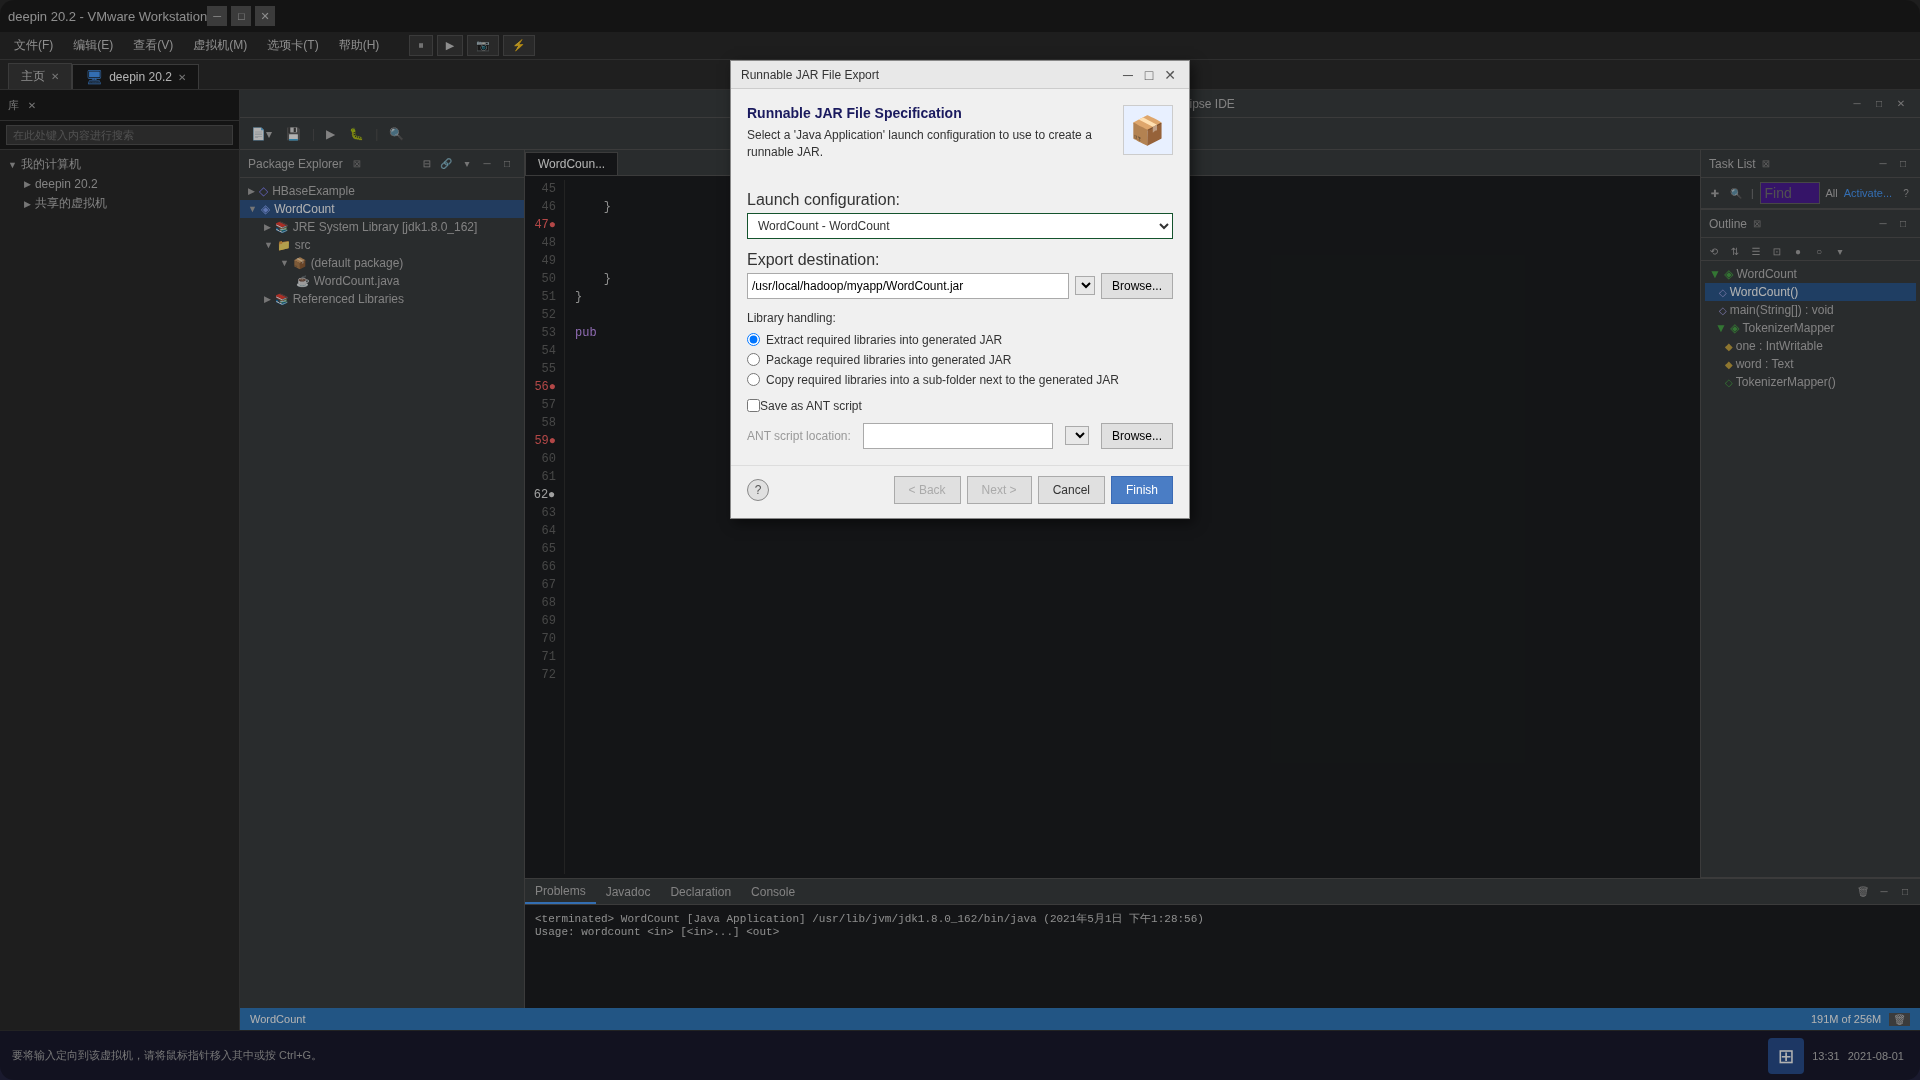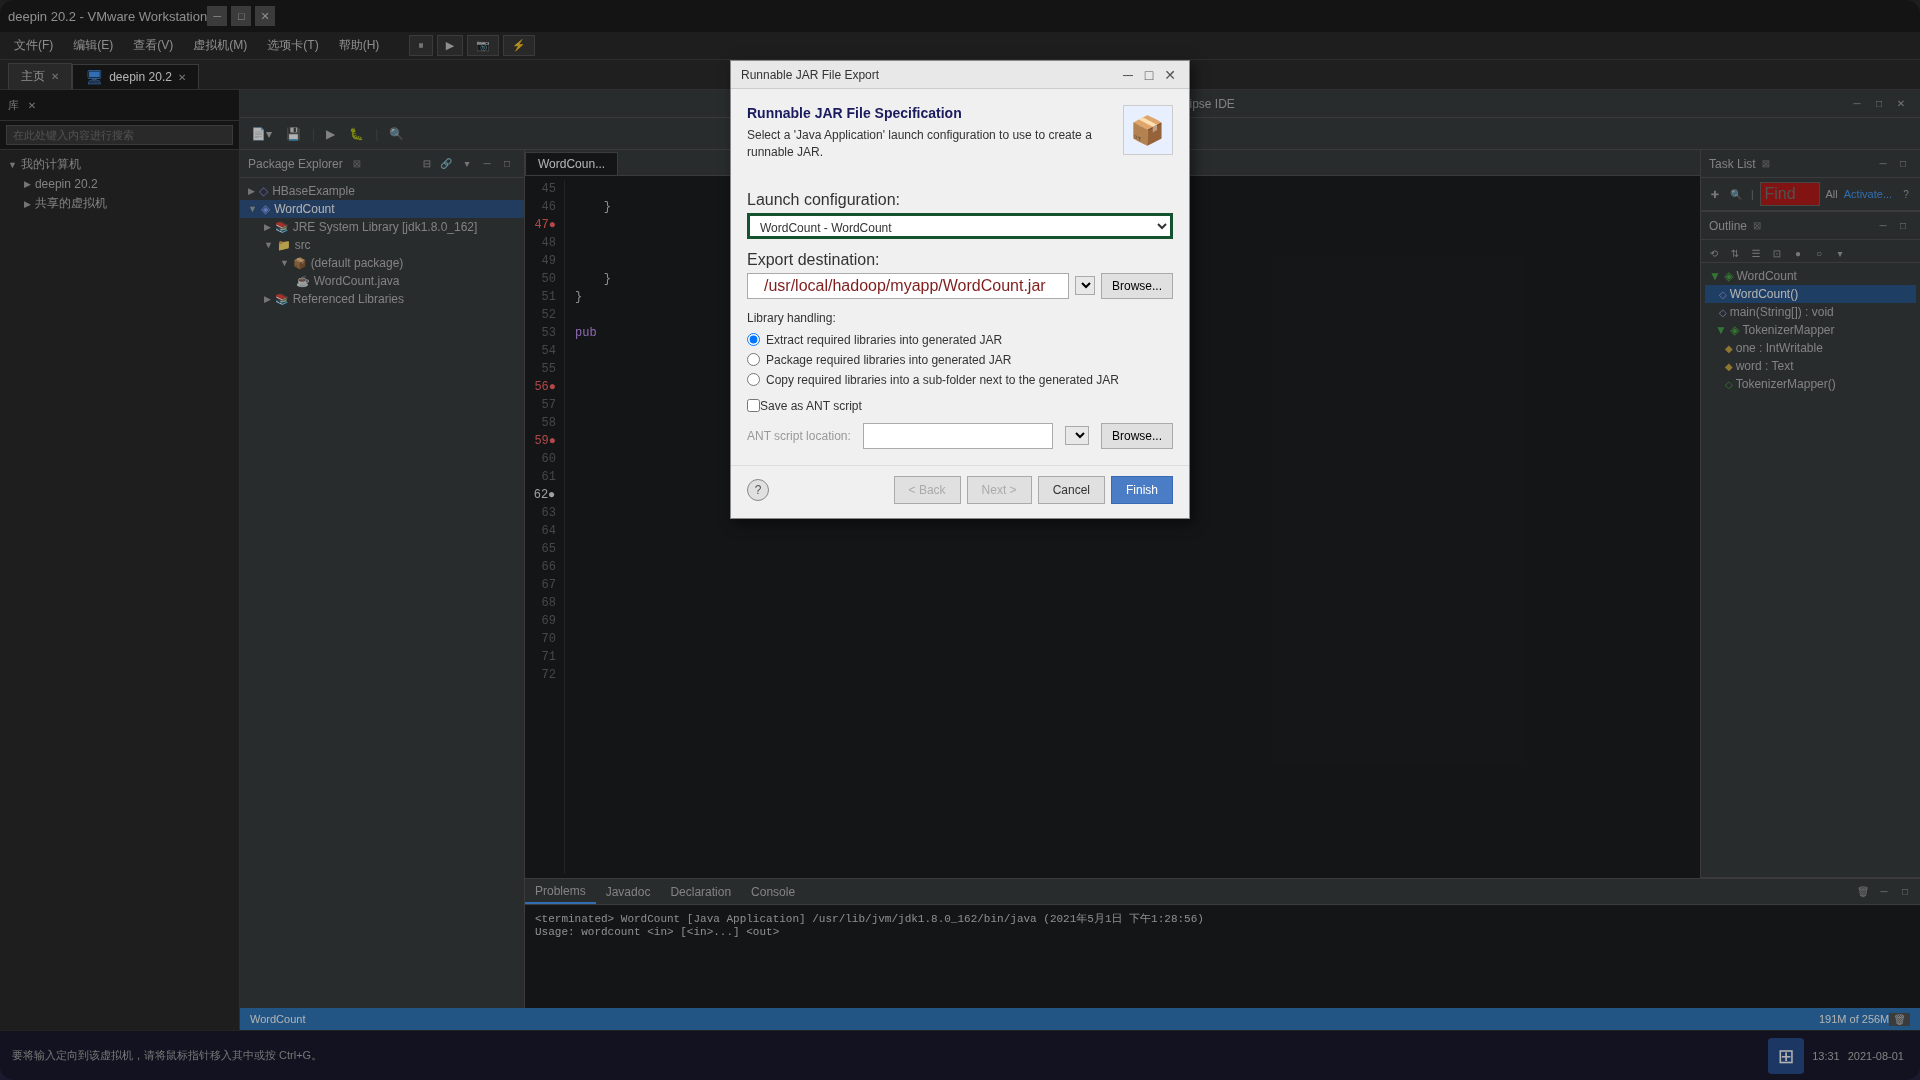--- a/index.html
+++ b/index.html
@@ -87,22 +87,22 @@
     .dialog-title-bar { background: #e8e8e8; height: 28px; display: flex; align-items: center; padding: 0 10px; border-bottom: 1px solid #ccc; font-size: 12px; color: #333; }
     .dialog-title-btn { width: 18px; height: 18px; background: transparent; border: none; cursor: pointer; font-size: 14px; color: #555; display: flex; align-items: center; justify-content: center; }
 
     .dialog-body { padding: 16px; }
     .dialog-section-title { font-size: 14px; font-weight: bold; color: #1a1a5e; margin-bottom: 6px; }
     .dialog-desc { font-size: 12px; color: #333; margin-bottom: 16px; line-height: 1.4; }
 
     .form-group { margin-bottom: 12px; }
     .form-label { font-size: 16px; color: #333; margin-bottom: 4px; display: block; }
     .form-row { display: flex; gap: 6px; align-items: center; }
-    .form-select { flex: 1; padding: 4px 6px; background: #fff; border: 3px solid #14532d; font-size: 12px; height: 26px; color: #333; cursor: pointer; }
-    .form-input { flex: 1; padding: 4px 16px; background: #fff; border: 1px solid #aaa; font-size: 16px; height: 26px; color: #7f1d1d; }
+    .form-select { flex: 1; padding: 4px 6px; background: #fff; border: 1px solid #14532d; font-size: 12px; height: 26px; color: #333; cursor: pointer; }
+    .form-input { flex: 1; padding: 4px 4px; background: #fff; border: 1px solid #aaa; font-size: 12px; height: 26px; color: #000000; }
     .browse-btn { padding: 4px 10px; background: #e0e0e0; border: 1px solid #aaa; font-size: 12px; cursor: pointer; white-space: nowrap; height: 26px; }
 
     .library-section { margin-bottom: 12px; }
     .library-label { font-size: 12px; color: #333; margin-bottom: 8px; }
     .radio-group { display: flex; flex-direction: column; gap: 6px; }
     .radio-item { display: flex; align-items: center; gap: 6px; font-size: 12px; color: #333; cursor: pointer; }
     .radio-item input { cursor: pointer; }
 
     .checkbox-row { display: flex; align-items: center; margin-bottom: 10px; }
     .checkbox-row label { font-size: 12px; color: #333; cursor: pointer; }
@@ -345,21 +345,21 @@
                   <span style="font-size:10px; color:#888;">⊠</span>
                   <div style="display: flex; gap: 2px; margin-left: auto;">
                     <button class="panel-header-btn">─</button>
                     <button class="panel-header-btn">□</button>
                   </div>
                 </div>
                 <div style="padding: 4px 6px; display: flex; gap: 6px; align-items: center; border-bottom: 1px solid #555;">
                   <button class="panel-header-btn">✚</button>
                   <button class="panel-header-btn">🔍</button>
                   <span style="color:#888; font-size:10px;">|</span>
-                  <input type="text" style="background: #b91c1c; border: 1px solid rgb(102, 102, 102); color: rgb(204, 204, 204); padding: 2px 4px; font-size: 16px; width: 60px;" placeholder="Find">
+                  <input type="text" style="background: #4c1d95; border: 1px solid rgb(102, 102, 102); color: rgb(204, 204, 204); padding: 2px 4px; font-size: 14px; width: 60px;" placeholder="Find">
                   <span style="color:#bbb; font-size:11px;">All</span>
                   <span style="color:#4a9eff; font-size:11px; cursor:pointer;">Activate...</span>
                   <button class="panel-header-btn">?</button>
                 </div>
               </div>
 
               <div class="right-panel-section">
                 <div class="panel-header">
                   <span>Outline</span>
                   <span style="font-size:10px; color:#888;">⊠</span>
@@ -426,21 +426,21 @@
             <div class="console-output">
               <div>&lt;terminated&gt; WordCount [Java Application] /usr/lib/jvm/jdk1.8.0_162/bin/java (2021年5月1日 下午1:28:56)</div>
               <div>Usage: wordcount &lt;in&gt; [&lt;in&gt;...] &lt;out&gt;</div>
             </div>
           </div>
         </div>
       </div>
 
       <div class="status-bar">
         <span>WordCount</span>
-        <div style="margin-left: auto; display: flex; align-items: center; gap: 0;">
+        <div style="margin-left: auto; display: flex; align-items: center; gap: 8px;">
           <span>191M of 256M</span>
           <button style="background:#555; border:none; color:#ccc; cursor:pointer; padding: 1px 4px; font-size: 10px;">🗑</button>
         </div>
       </div>
     </div>
   </div>
 
   <div class="taskbar">
     <div style="color:#aaa; font-size: 11px; padding: 0 4px;">要将输入定向到该虚拟机，请将鼠标指针移入其中或按 Ctrl+G。</div>
     <div class="notif-area">

